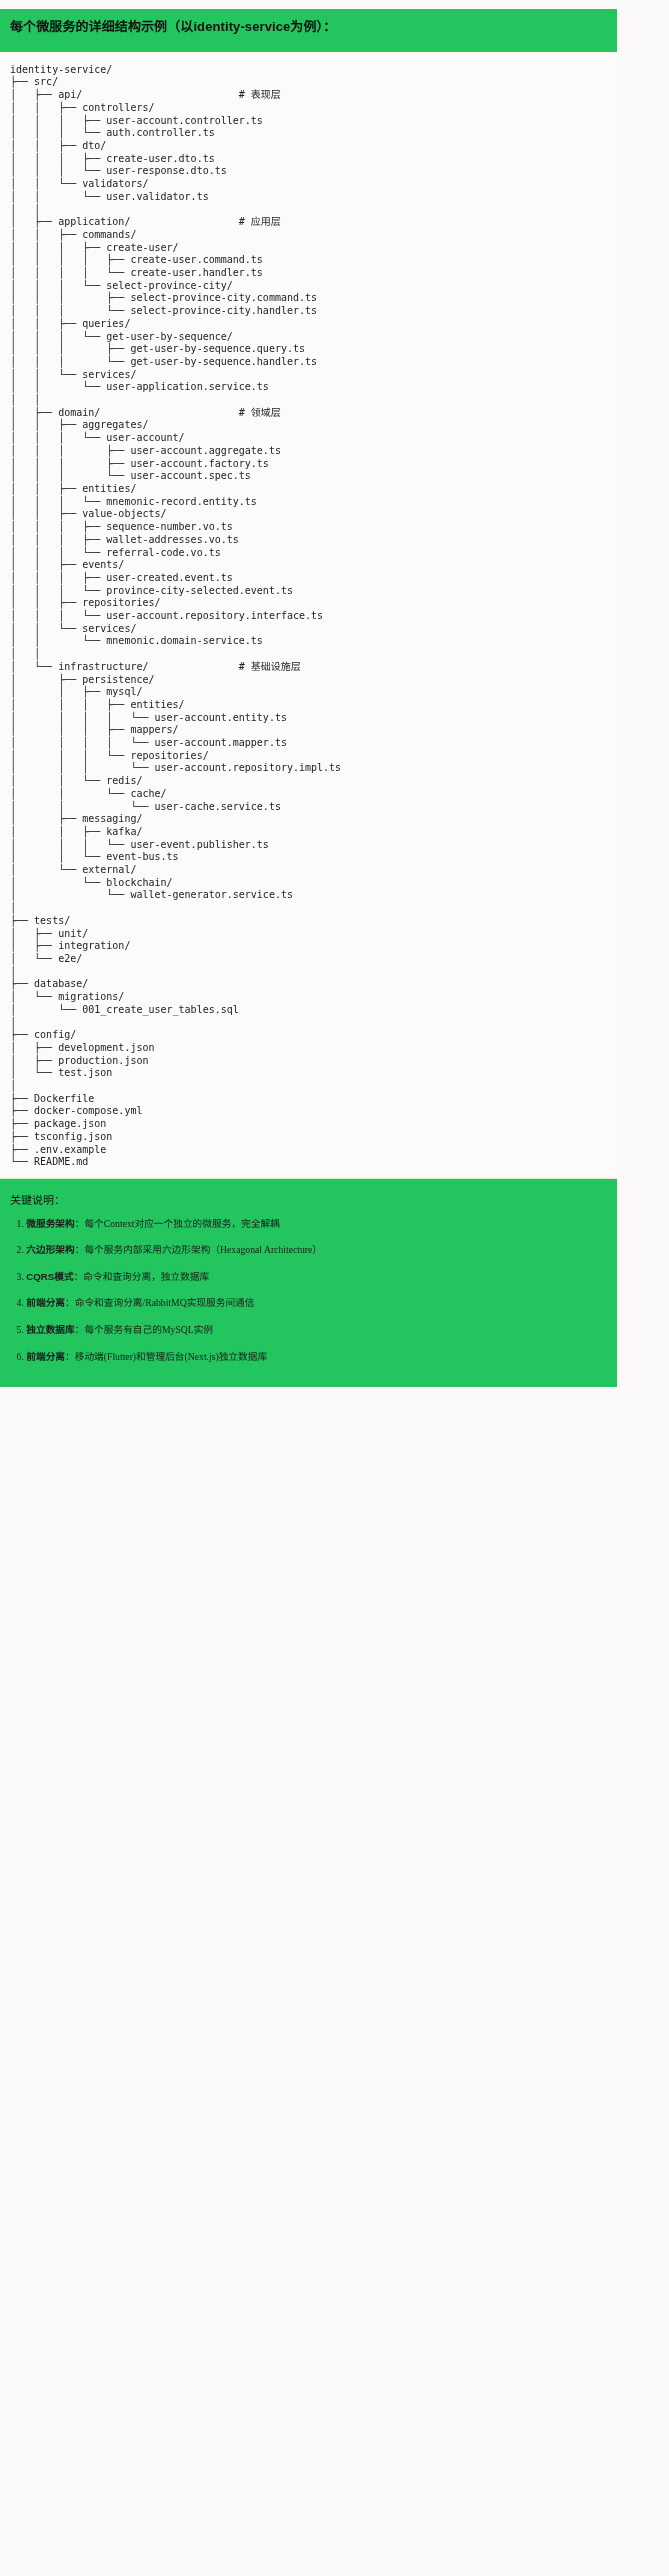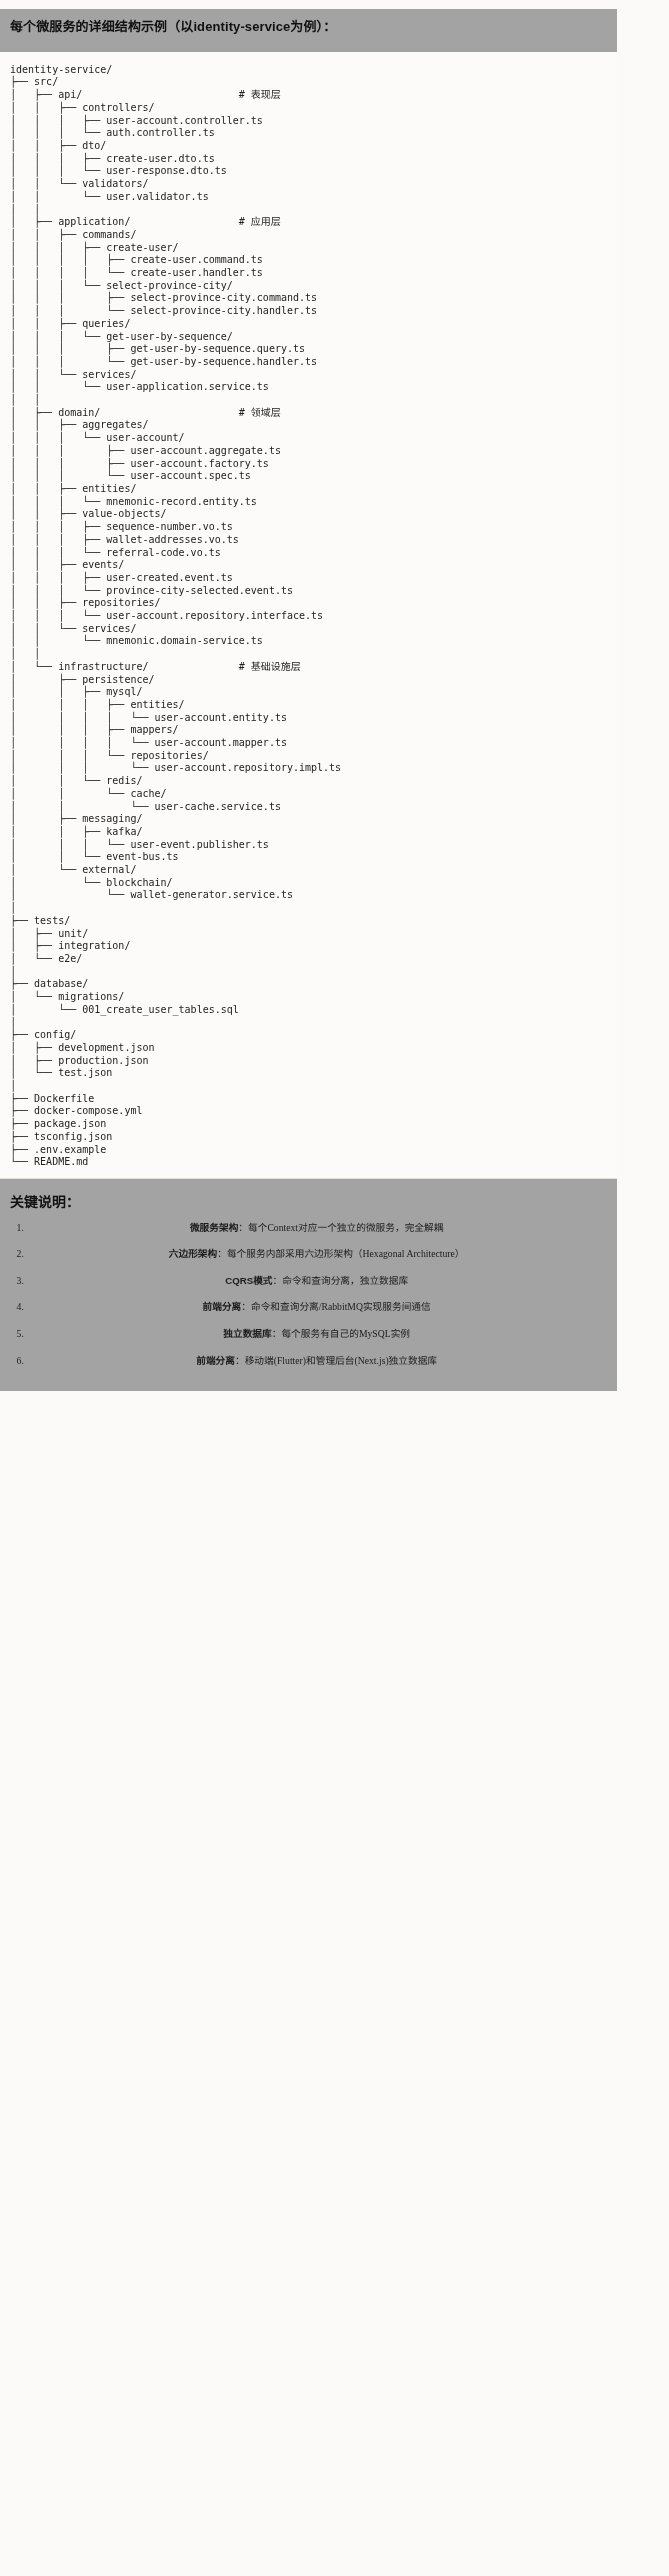--- a/index.html
+++ b/index.html
@@ -10,21 +10,21 @@
   }
   body {
     width: 669px;
     font-family: "Liberation Serif", "DejaVu Serif", serif;
     color: #1f1f1f;
     -webkit-font-smoothing: antialiased;
   }
   .page {
     width: 617px;
     box-sizing: border-box;
-    background: #a3a3a3;
+    background: #22c55e;
     padding: 0;
   }
   
   .doc-title {
     font-family: "Liberation Sans", "DejaVu Sans", sans-serif;
     font-weight: bold;
     font-size: 13px;
     line-height: 1.4;
     color: #111111;
     padding: 8.8px 10px 7.5px 10px;
@@ -49,30 +49,29 @@
     white-space: pre;
     letter-spacing: 0px;
     tab-size: 4;
   }
   
   .keys {
     padding: 10px 10px 11.3px 10px;
   }
   .keys-title {
     font-family: "Liberation Sans", "DejaVu Sans", sans-serif;
-    font-weight: bold;
-    font-size: 14px;
+    font-weight: normal;
+    font-size: 11px;
     color: #111111;
     margin: 2.5px 0 10px 0;
   }
   ol.key-list {
     margin: 0 0 0 0;
     padding: 0 0 0 16.3px;
     list-style-position: outside;
-    text-align: center;
   }
   ol.key-list li {
     font-size: 9.7px;
     line-height: 1.5;
     margin-bottom: 12px;
     color: #1c1c1c;
   }
   ol.key-list li .k-term {
     font-family: "Liberation Sans", "DejaVu Sans", sans-serif;
     font-weight: bold;

